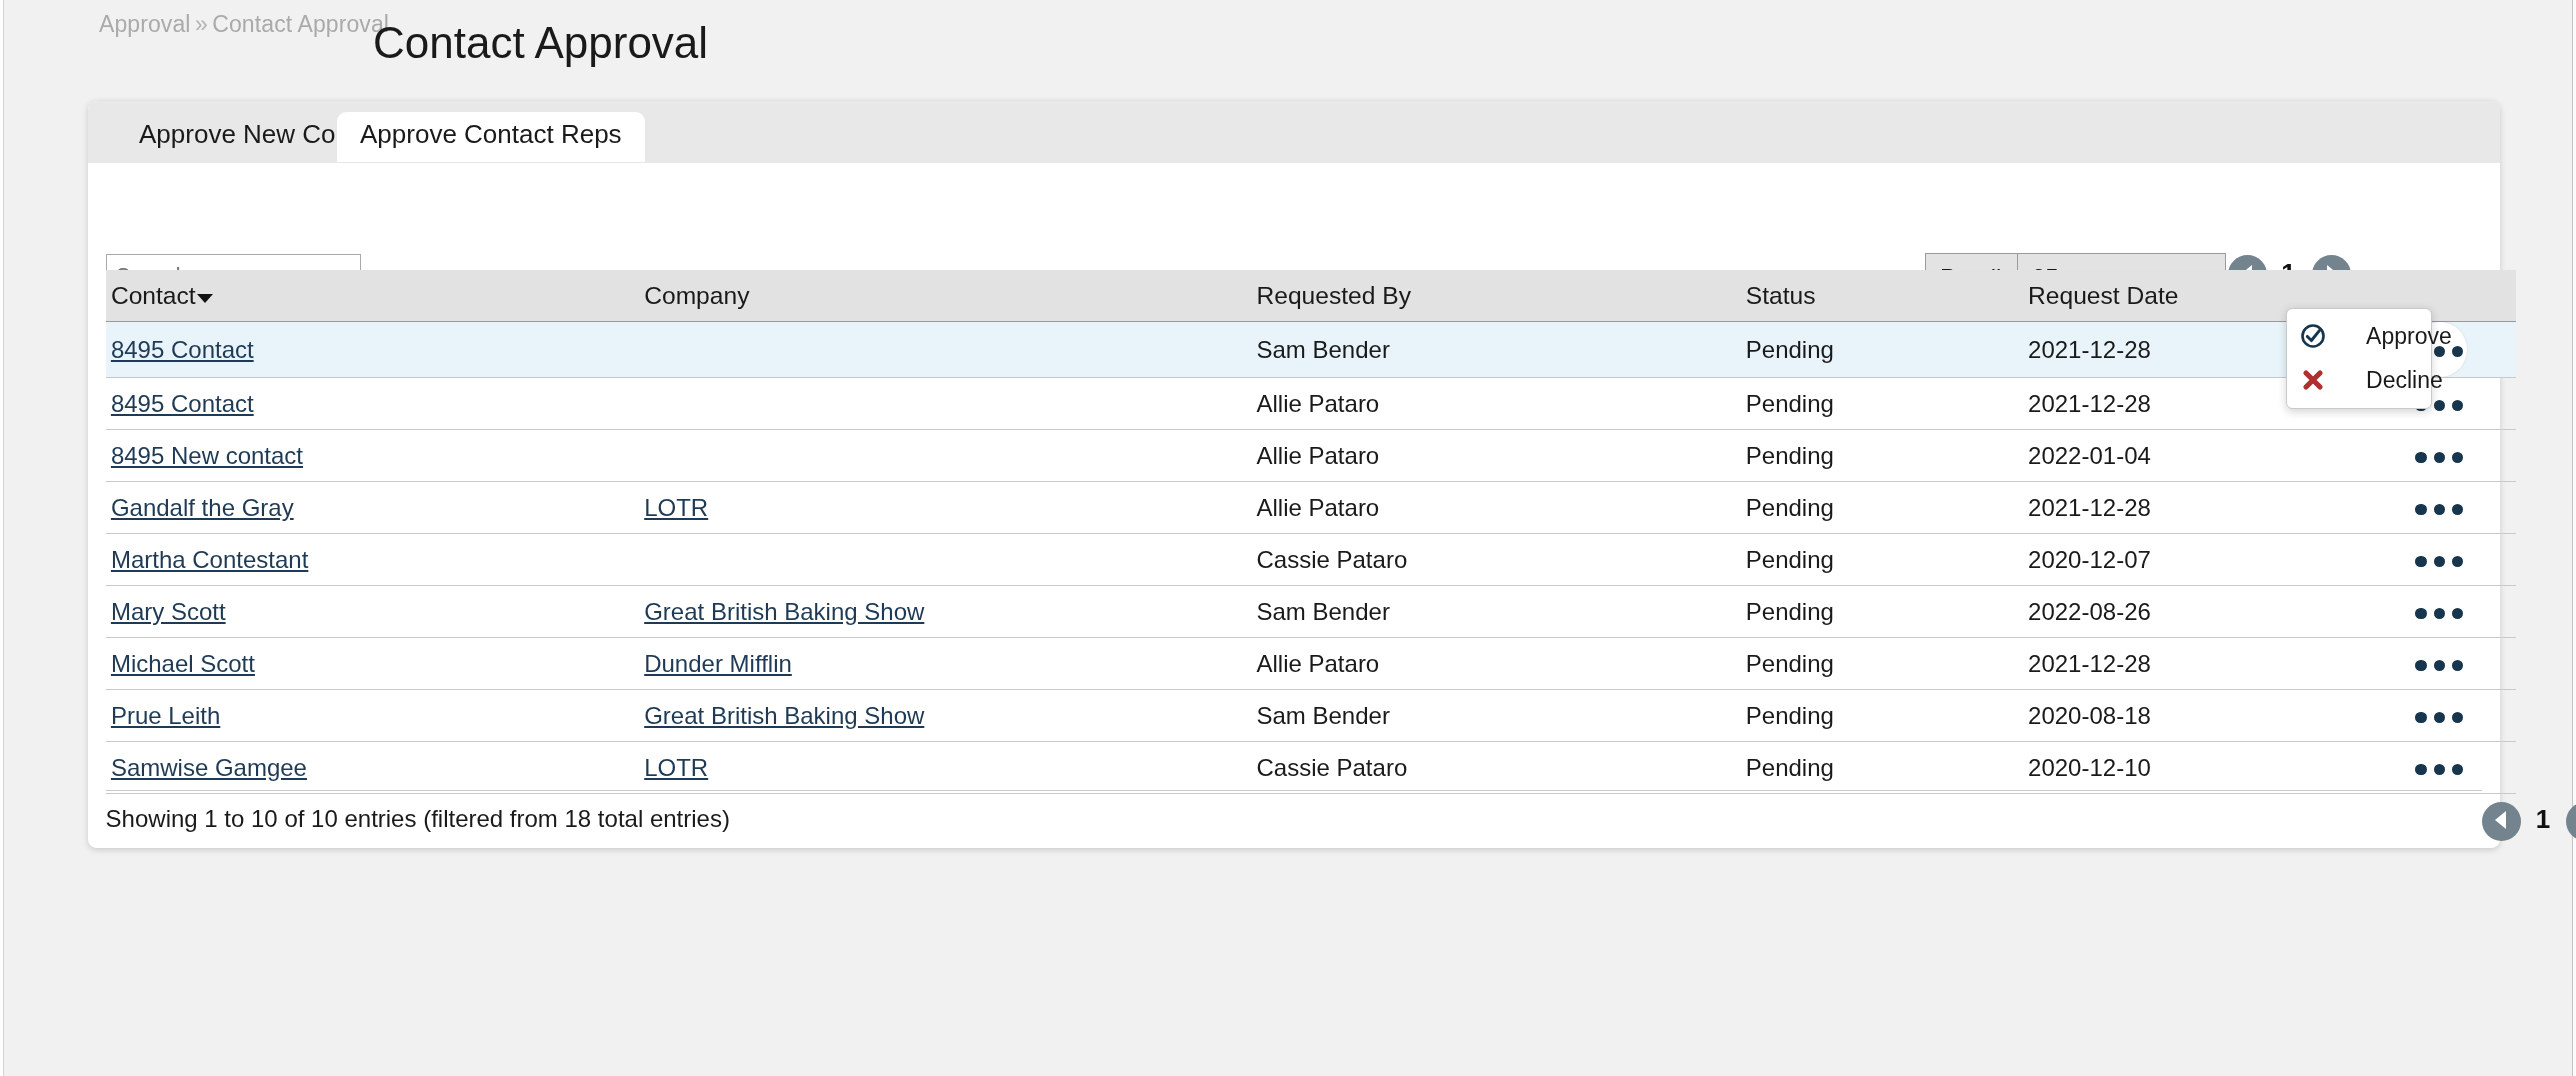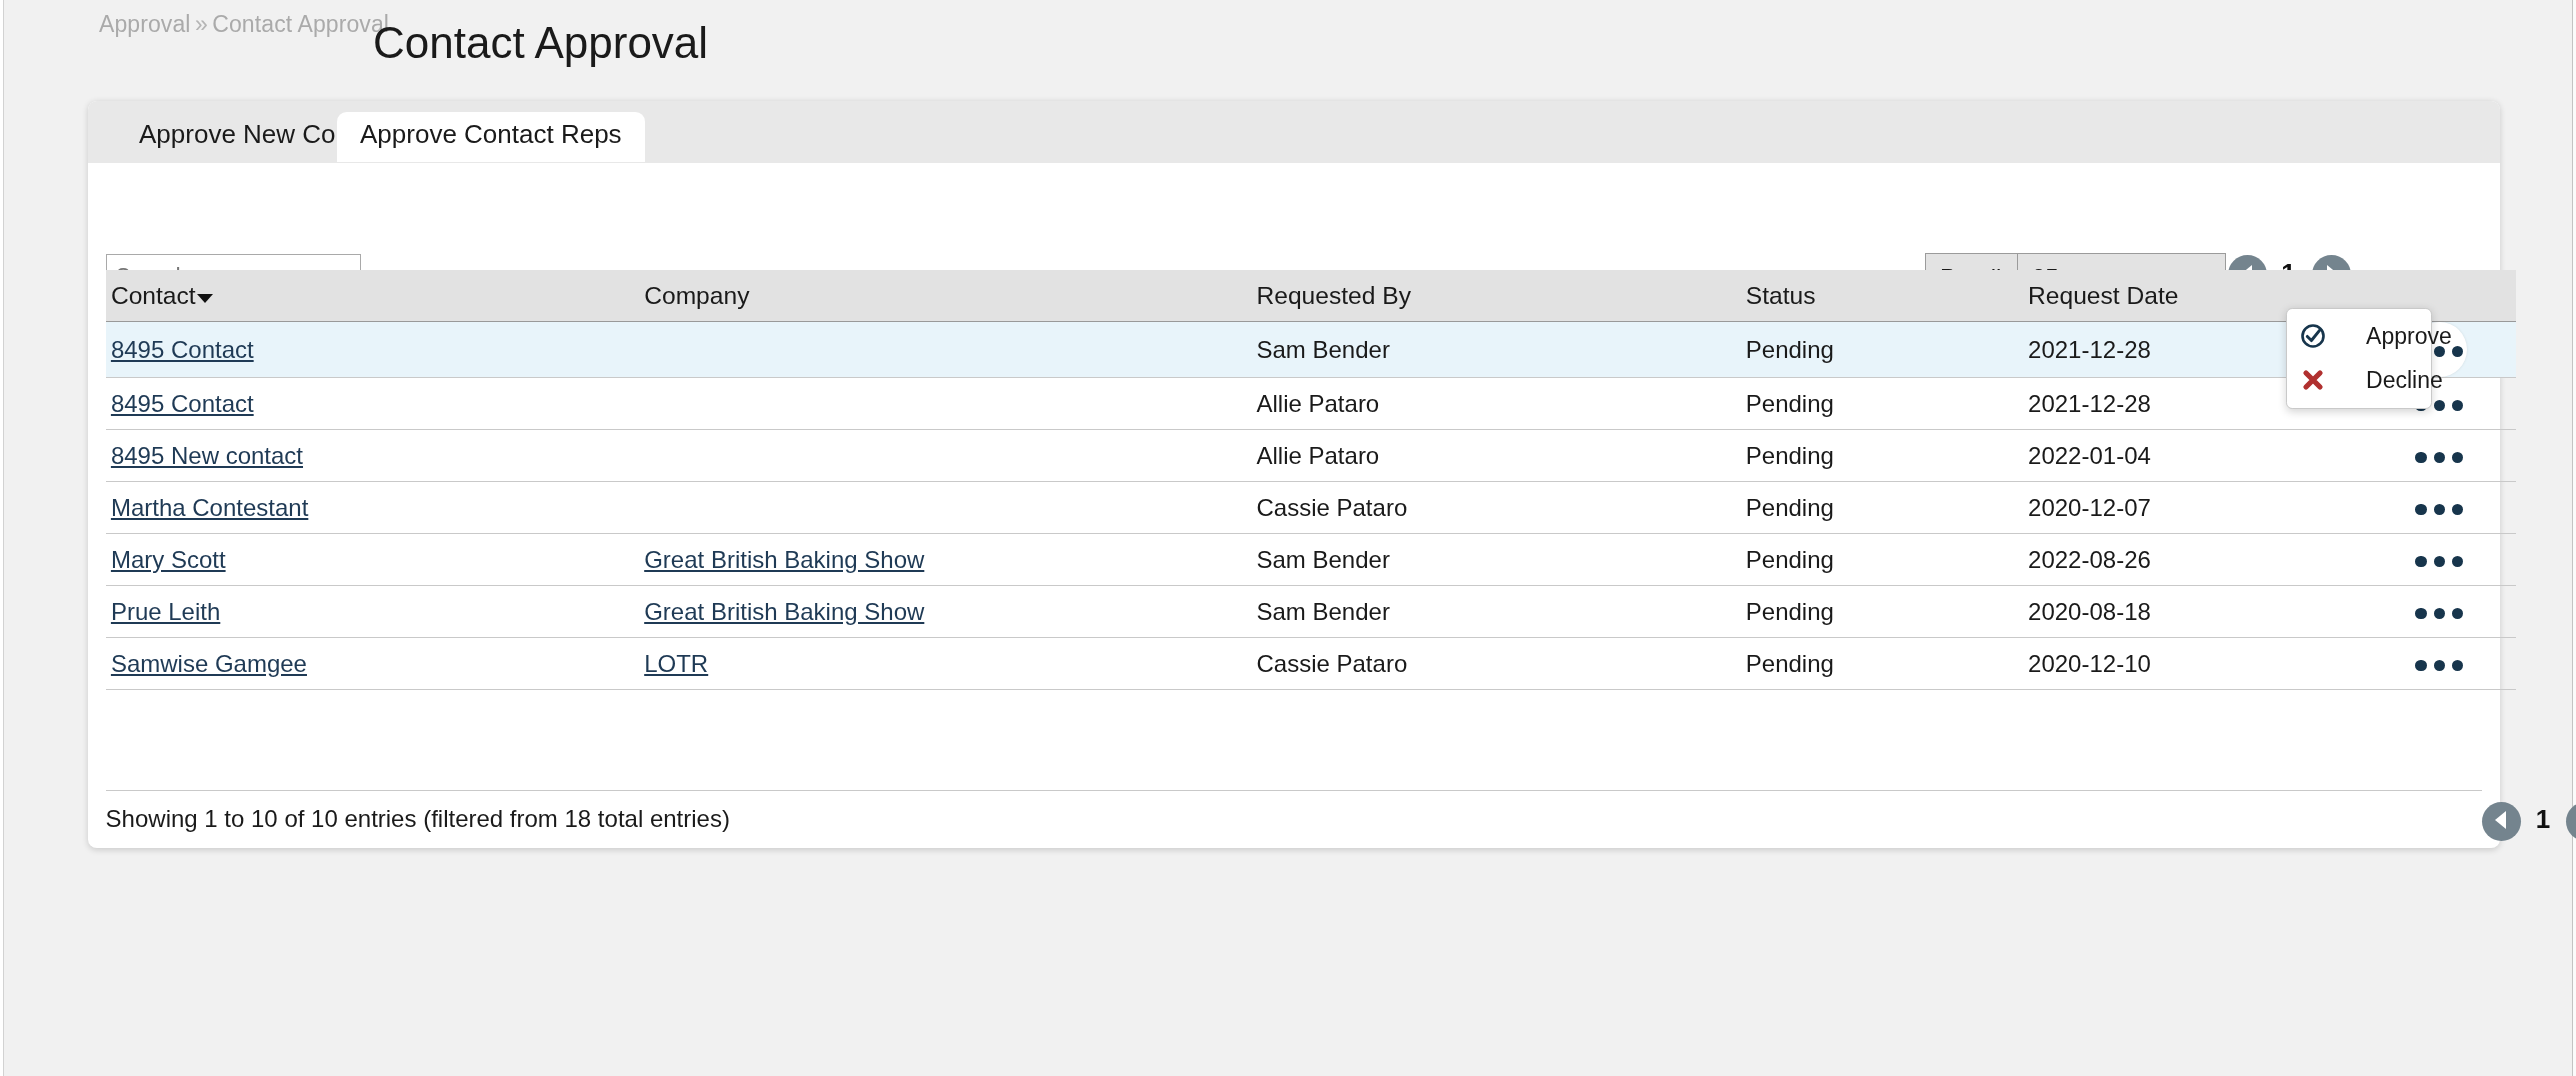--- a/index.html
+++ b/index.html
@@ -380,33 +380,49 @@
           </tr>
           <tr>
             <td class="col-contact"><span class="cell-link">8495 New contact</span></td>
             <td class="col-company"></td>
             <td class="col-req"><span>Allie Pataro</span></td>
             <td class="col-status"><span>Pending</span></td>
             <td class="col-date"><span>2022-01-04</span></td>
             <td class="col-actions actions-cell"><span class="dots"><i></i><i></i><i></i></span></td>
           </tr>
           <tr>
+            <td class="col-contact"><span class="cell-link">Gandalf the Gray</span></td>
+            <td class="col-company"><span class="cell-link">LOTR</span></td>
+            <td class="col-req"><span>Allie Pataro</span></td>
+            <td class="col-status"><span>Pending</span></td>
+            <td class="col-date"><span>2021-12-28</span></td>
+            <td class="col-actions actions-cell"><span class="dots"><i></i><i></i><i></i></span></td>
+          </tr>
+          <tr>
             <td class="col-contact"><span class="cell-link">Martha Contestant</span></td>
             <td class="col-company"></td>
             <td class="col-req"><span>Cassie Pataro</span></td>
             <td class="col-status"><span>Pending</span></td>
             <td class="col-date"><span>2020-12-07</span></td>
             <td class="col-actions actions-cell"><span class="dots"><i></i><i></i><i></i></span></td>
           </tr>
           <tr>
             <td class="col-contact"><span class="cell-link">Mary Scott</span></td>
             <td class="col-company"><span class="cell-link">Great British Baking Show</span></td>
             <td class="col-req"><span>Sam Bender</span></td>
             <td class="col-status"><span>Pending</span></td>
             <td class="col-date"><span>2022-08-26</span></td>
+            <td class="col-actions actions-cell"><span class="dots"><i></i><i></i><i></i></span></td>
+          </tr>
+          <tr>
+            <td class="col-contact"><span class="cell-link">Michael Scott</span></td>
+            <td class="col-company"><span class="cell-link">Dunder Mifflin</span></td>
+            <td class="col-req"><span>Allie Pataro</span></td>
+            <td class="col-status"><span>Pending</span></td>
+            <td class="col-date"><span>2021-12-28</span></td>
             <td class="col-actions actions-cell"><span class="dots"><i></i><i></i><i></i></span></td>
           </tr>
           <tr>
             <td class="col-contact"><span class="cell-link">Prue Leith</span></td>
             <td class="col-company"><span class="cell-link">Great British Baking Show</span></td>
             <td class="col-req"><span>Sam Bender</span></td>
             <td class="col-status"><span>Pending</span></td>
             <td class="col-date"><span>2020-08-18</span></td>
             <td class="col-actions actions-cell"><span class="dots"><i></i><i></i><i></i></span></td>
           </tr>

